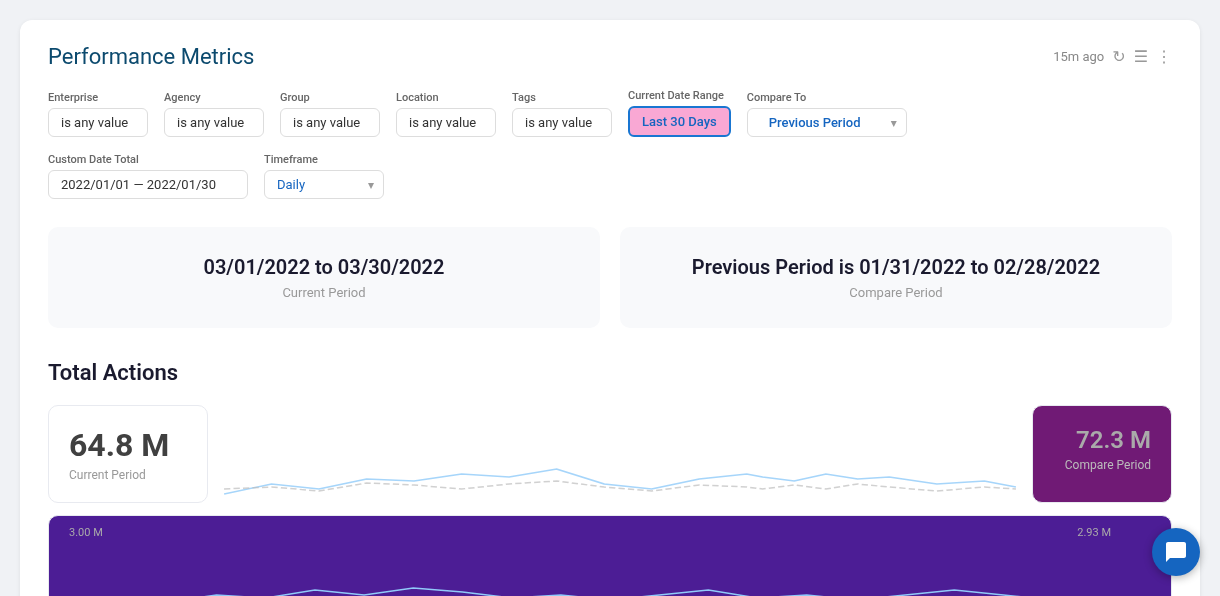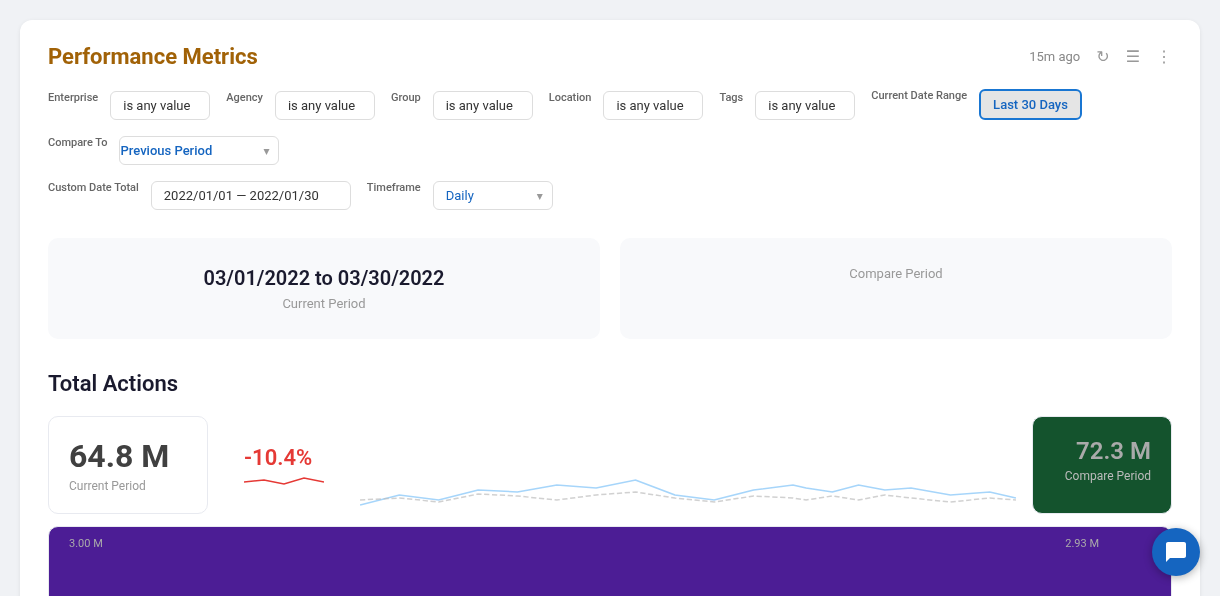--- a/index.html
+++ b/index.html
@@ -21,48 +21,48 @@
       box-shadow: 0 1px 4px rgba(0,0,0,0.08);
     }
     .header-row {
       display: flex;
       align-items: center;
       justify-content: space-between;
       margin-bottom: 20px;
     }
     .page-title {
       font-size: 22px;
-      font-weight: 700;
-      color: #a16207;
+      font-weight: 400;
+      color: #0c4a6e;
     }
     .header-actions {
       display: flex;
       align-items: center;
-      gap: 16px;
+      gap: 8px;
       color: #888;
       font-size: 13px;
     }
     .header-icon {
       cursor: pointer;
       color: #999;
       font-size: 16px;
       display: flex;
       align-items: center;
     }
     .filters-row {
       display: flex;
       align-items: flex-end;
       gap: 16px;
       margin-bottom: 16px;
       flex-wrap: wrap;
     }
     .filter-group {
       display: flex;
-      flex-direction: row;
-      gap: 12px;
+      flex-direction: column;
+      gap: 4px;
     }
     .filter-label {
       font-size: 11px;
       color: #666;
       font-weight: 500;
     }
     .filter-select {
       border: 1px solid #ddd;
       border-radius: 6px;
       padding: 6px 12px;
@@ -71,28 +71,28 @@
       background: #fff;
       cursor: pointer;
       min-width: 100px;
     }
     .filter-select-blue {
       border: 2px solid #1976d2;
       border-radius: 6px;
       padding: 6px 12px;
       font-size: 13px;
       color: #1565c0;
-      background: #e5e5e5;
+      background: #f9a8d4;
       cursor: pointer;
       font-weight: 500;
     }
     .filter-select-compare {
       border: 1px solid #ddd;
       border-radius: 6px;
-      padding: 6px 32px 6px 0;
+      padding: 6px 32px 6px 21px;
       font-size: 13px;
       color: #1565c0;
       background: #fff;
       cursor: pointer;
       font-weight: 500;
       appearance: none;
       position: relative;
       min-width: 160px;
     }
     .compare-wrapper {
@@ -210,21 +210,21 @@
     }
     .chart-area {
       flex: 1;
       min-height: 80px;
       position: relative;
       display: flex;
       align-items: flex-end;
       padding-bottom: 4px;
     }
     .metric-card-right {
-      background: #14532d;
+      background: #701a75;
       border: 1px solid #e8eaf0;
       border-radius: 10px;
       padding: 20px;
       min-width: 140px;
       text-align: right;
     }
     .metric-compare-value {
       font-size: 24px;
       font-weight: 600;
       color: #aaa;
@@ -251,21 +251,21 @@
       font-size: 11px;
       color: #aaa;
       position: absolute;
       left: 20px;
       top: 10px;
     }
     .x-axis-label {
       font-size: 11px;
       color: #aaa;
       position: absolute;
-      right: 72px;
+      right: 60px;
       top: 10px;
     }
     svg.chart-svg {
       width: 100%;
       height: 60px;
     }
     .chat-bubble {
       position: fixed;
       bottom: 20px;
       right: 20px;
@@ -347,39 +347,34 @@
       </div>
     </div>
   </div>
 
   <div class="period-cards">
     <div class="period-card">
       <div class="period-card-title">03/01/2022 to 03/30/2022</div>
       <div class="period-card-subtitle">Current Period</div>
     </div>
     <div class="period-card">
+      <div class="period-card-title">Previous Period is 01/31/2022 to 02/28/2022</div>
       <div class="period-card-subtitle">Compare Period</div>
     </div>
   </div>
 
   <div class="section-title">Total Actions</div>
 
   <div class="metrics-row">
 
     <div class="metric-card">
       <div class="metric-main">64.8 M</div>
       <div class="metric-label">Current Period</div>
     </div>
 
-    <div class="metric-change">
-      <span>-10.4%</span>
-      <svg width="80" height="16" viewBox="0 0 80 16">
-        <polyline points="0,12 20,10 40,14 60,8 80,12" fill="none" stroke="#e53935" stroke-width="1.5"></polyline>
-      </svg>
-    </div>
 
     <div class="chart-area">
       <svg class="chart-svg" viewBox="0 0 500 60" preserveAspectRatio="none">
 
         <polyline points="0,55 30,45 60,50 90,40 120,42 150,35 180,38 210,30 240,45 270,50 300,40 330,35 340,38 360,42 380,35 400,40 420,38 450,45 480,42 500,48" fill="none" stroke="#90caf9" stroke-width="1.5" opacity="0.8"></polyline>
         <polyline points="0,50 30,48 60,52 90,44 120,46 150,50 180,45 210,42 240,48 270,52 300,46 330,48 340,50 360,46 380,50 400,45 420,48 450,52 480,48 500,50" fill="none" stroke="#bdbdbd" stroke-width="1.5" stroke-dasharray="4,2" opacity="0.7"></polyline>
       </svg>
     </div>
 
     <div class="metric-card-right">

